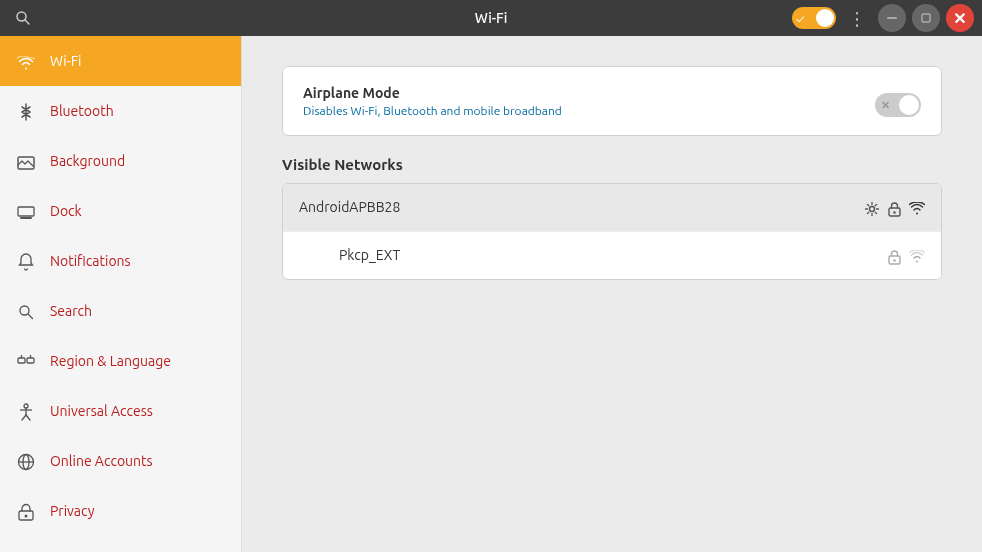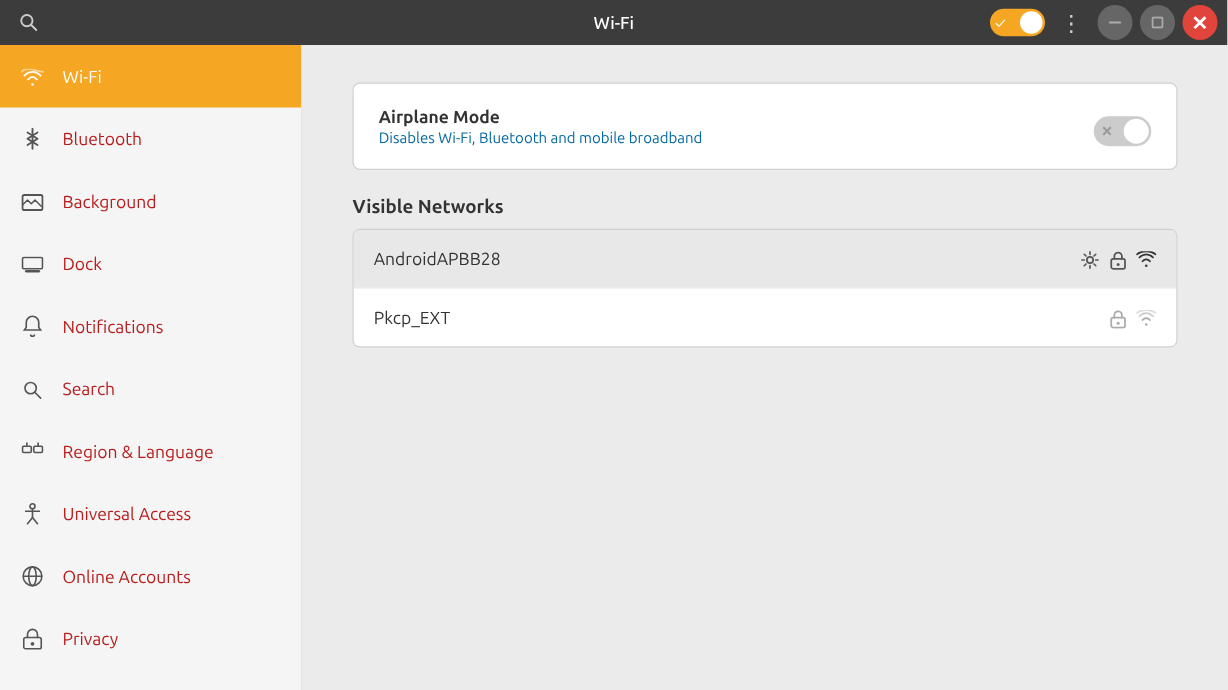--- a/index.html
+++ b/index.html
@@ -424,21 +424,21 @@
             <svg width="16" height="14" viewBox="0 0 16 14" fill="none">
               <path d="M8 10.5a1 1 0 1 1 0 2 1 1 0 0 1 0-2z" fill="#333"></path>
               <path d="M5 8C5.9 7 6.9 6.5 8 6.5s2.1.5 3 1.5" stroke="#333" stroke-width="1.4" stroke-linecap="round" fill="none"></path>
               <path d="M2.5 5C4 3.5 5.9 2.5 8 2.5s4 1 5.5 2.5" stroke="#333" stroke-width="1.4" stroke-linecap="round" fill="none"></path>
               <path d="M0.5 2.5C2.5 0.8 5.1 0 8 0s5.5.8 7.5 2.5" stroke="#333" stroke-width="1.4" stroke-linecap="round" fill="none"></path>
             </svg>
           </span>
         </div>
       </div>
 
-      <div class="network-row" style="background:white;">
+      <div class="network-row" style="background:white;margin-left:40px;">
         <span class="network-name">Pkcp_EXT</span>
         <div class="network-icons">
           <span>
             <svg width="13" height="16" viewBox="0 0 13 16" fill="none">
               <rect x="1" y="7" width="11" height="8" rx="1.5" stroke="#aaa" stroke-width="1.4" fill="none"></rect>
               <path d="M3.5 7V5a3 3 0 0 1 6 0v2" stroke="#aaa" stroke-width="1.4" fill="none" stroke-linecap="round"></path>
               <circle cx="6.5" cy="11.5" r="1.2" fill="#aaa"></circle>
             </svg>
           </span>
           <span>

